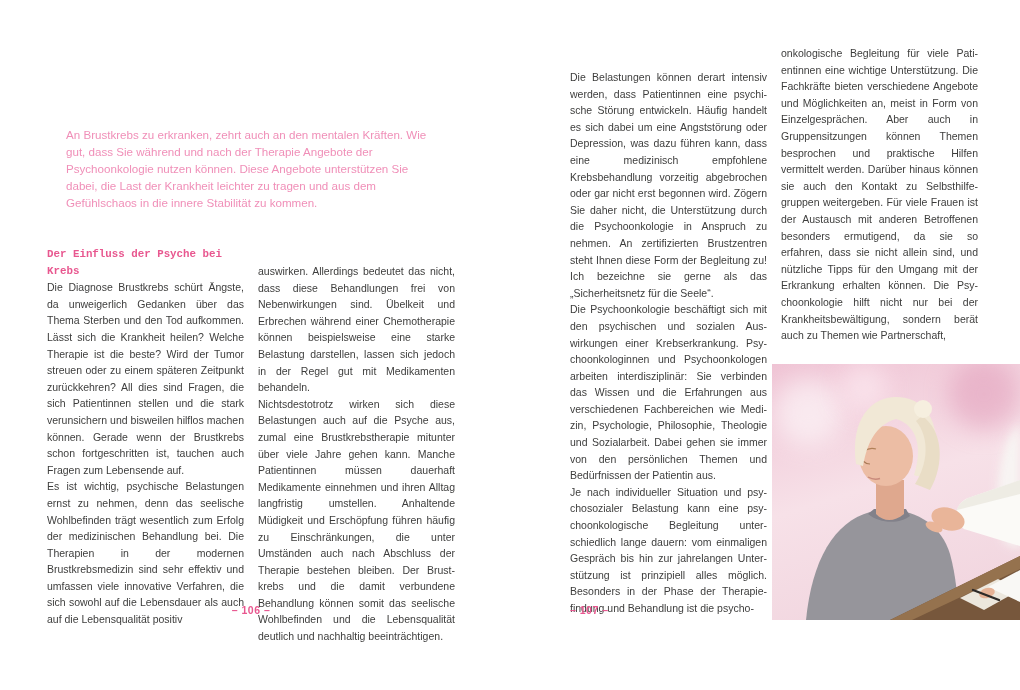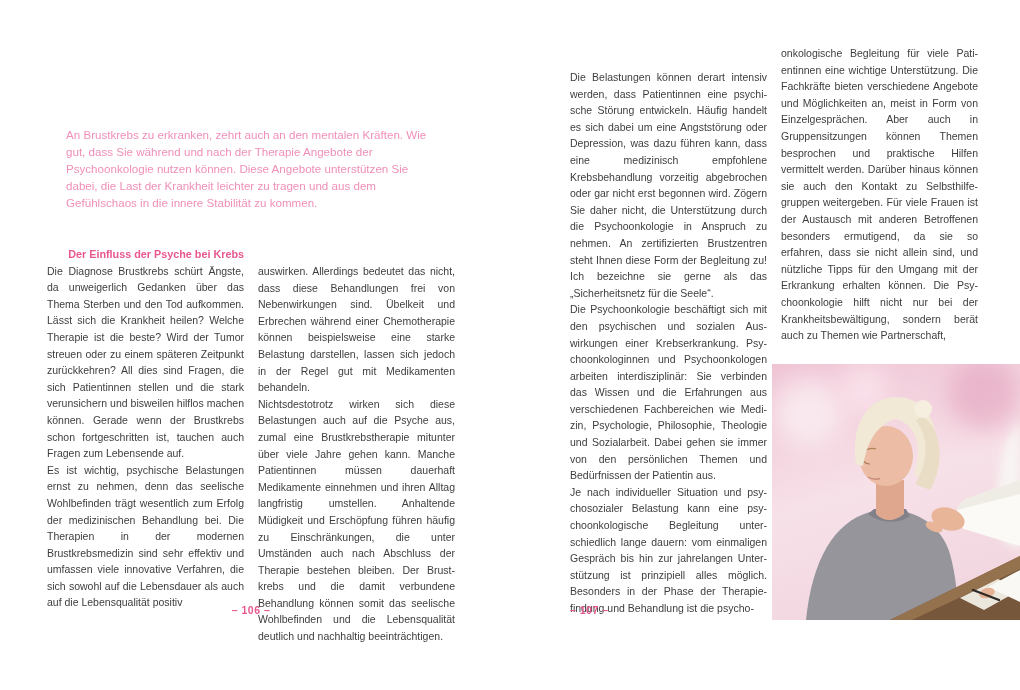--- a/index.html
+++ b/index.html
@@ -25,21 +25,21 @@
     font-size:11.6px;line-height:17px;
   }
   .col{
     position:absolute;width:197px;
     font-size:10.5px;line-height:16.6px;color:var(--body-text);
     text-align:justify;hyphens:manual;
   }
   .col p{margin:0;}
   .subhead{
     margin:0;font-size:10.8px;line-height:16.6px;
-    color:var(--accent-pink);font-weight:700;text-align:right;
+    color:var(--accent-pink);font-weight:700;text-align:left;font-family:Liberation Mono, monospace;
   }
   .subhead-gap{margin-top:15px;}
   .col-l1{left:47px;top:246px;}
   .col-l2{left:258px;top:263px;}
   .col-r1{left:570px;top:45px;margin-top:24px;}
   .col-r2{left:781px;top:45px;}
   .photo{
     position:absolute;left:772px;top:364px;width:248px;height:256px;
     margin:0;overflow:hidden;
   }

